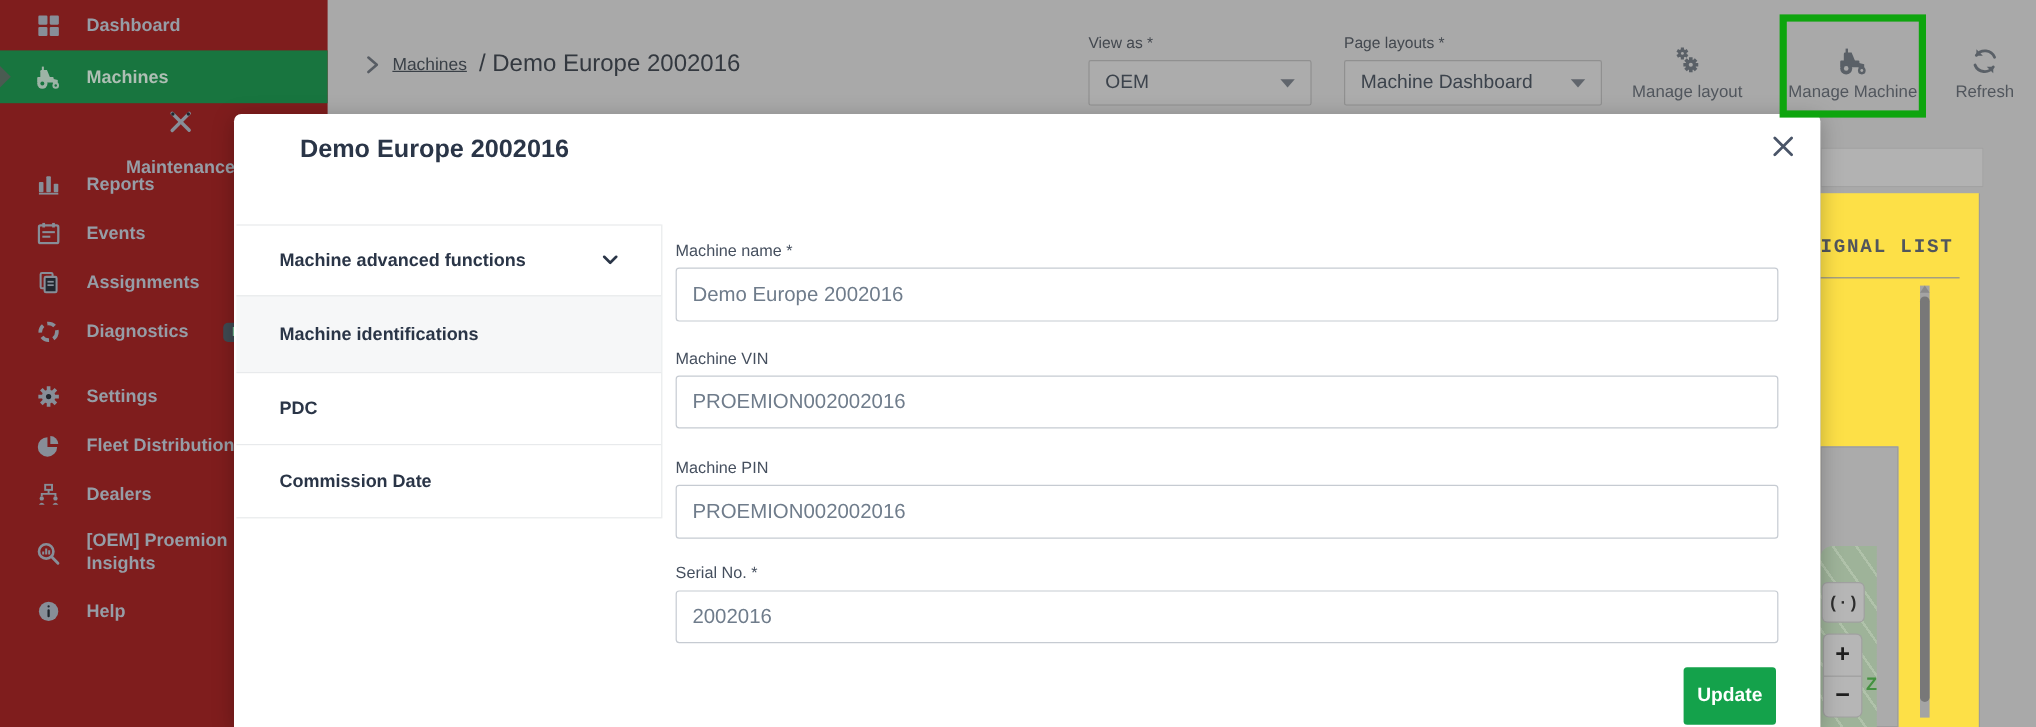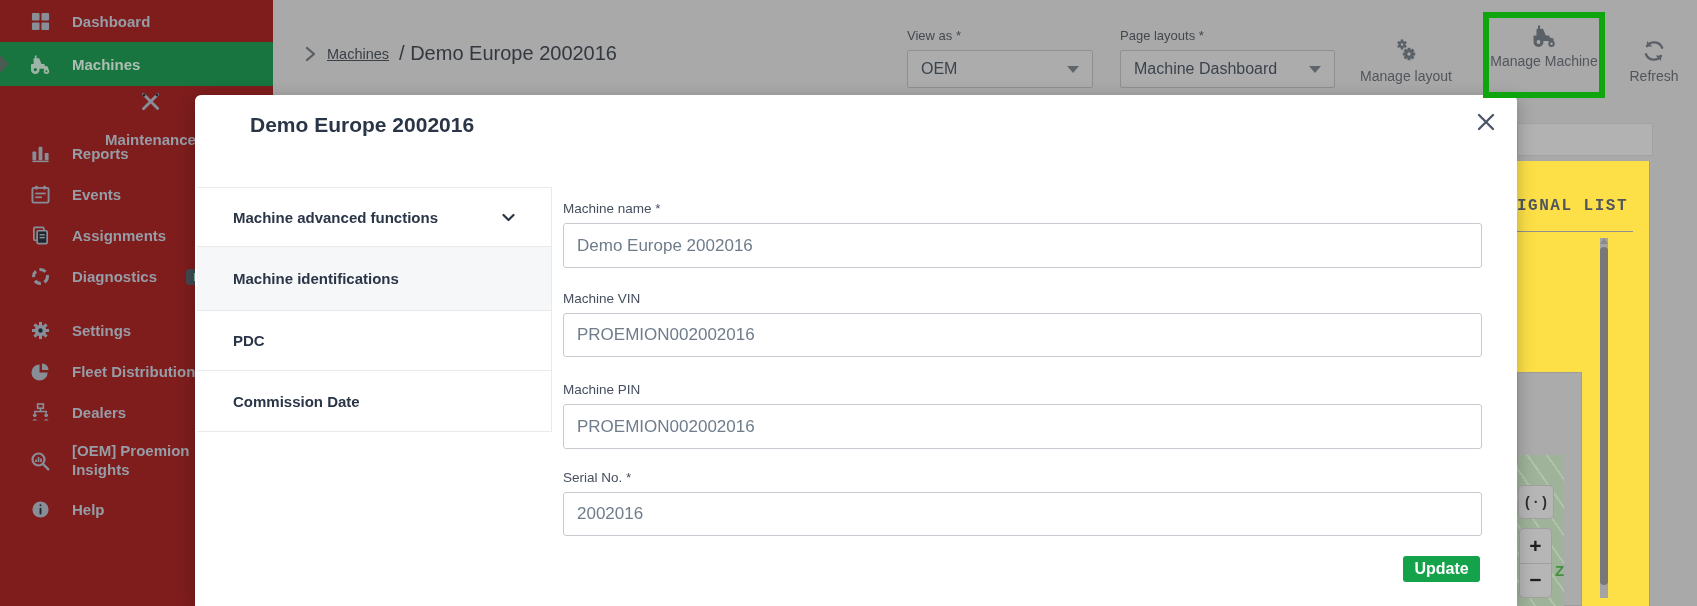--- a/index.html
+++ b/index.html
@@ -79,21 +79,21 @@
   .mmenu-item:last-child{border-bottom:1px solid #e8eaec;}
   .mmenu-item.selected{background:#f6f7f8;}
   .mmenu-item .chev{position:absolute;right:36px;top:50%;transform:translateY(-50%);}
   .h59{height:59px}.h62{height:62px}.h64{height:64px}.h60{height:60px}
   .ffield{position:absolute;left:368px;width:919px;}
   .flabel{font-size:13.5px;color:#454f5e;margin-bottom:7px;}
   .finput{width:919px;border:1px solid #c6cbd2;border-radius:3px;background:#fff;
           padding:0 13px;font-size:17px;color:#6f7c8b;font-family:"Liberation Sans",sans-serif;
           outline:none;display:block;}
   .h45{height:45px}.h44{height:44px}
-  .update-btn{position:absolute;left:1208px;top:461px;width:77px;height:26px;background:#14a24b;
+  .update-btn{position:absolute;left:1208px;top:461px;width:77px;height:48px;background:#14a24b;
               color:#ffffff;font-size:16px;font-weight:bold;border:none;border-radius:3px;
               cursor:pointer;font-family:"Liberation Sans",sans-serif;}
 </style>
 </head>
 <body>
 
 <div class="screen">
 
   <div class="bg-tabbar"></div>
   <div class="bg-panel">
@@ -157,21 +157,21 @@
           <line x1="16" y1="16" x2="11.6" y2="20.4"></line>
         <line x1="16" y1="16" x2="20.4" y2="20.4"></line>
           <line x1="16" y1="16" x2="11.6" y2="11.6"></line>
       </g>
       <circle cx="16" cy="16" r="4.4" fill="#5a6067"></circle>
         <circle cx="16" cy="16" r="1.7" fill="#a9a9a9"></circle>
     </svg>
     <span>Manage layout</span>
   </div>
 
-  <div class="top-btn" style="left:1487px;top:23px;width:114px;">
+  <div class="top-btn" style="left:1487px;top:38px;width:114px;">
     <svg width="28" height="26" viewBox="0 0 28 24">
       <rect x="8" y="1.5" width="2" height="4" fill="#5a6067"></rect>
       <path d="M6.5 12 V6 q0-1.2 1.2-1.2 H13 l3 7.2 z" fill="#5a6067"></path>
       <rect x="3.5" y="11.5" width="16" height="5.5" rx="1" fill="#5a6067"></rect>
       <path d="M17.5 13 l6 1.5 v5 h-4 z" fill="#5a6067"></path>
       <circle cx="8.5" cy="18" r="5" fill="#5a6067"></circle>
         <circle cx="8.5" cy="18" r="1.9" fill="#a9a9a9"></circle>
       <circle cx="21.5" cy="19.8" r="3.2" fill="#5a6067"></circle>
         <circle cx="21.5" cy="19.8" r="1.2" fill="#a9a9a9"></circle>
     </svg>

